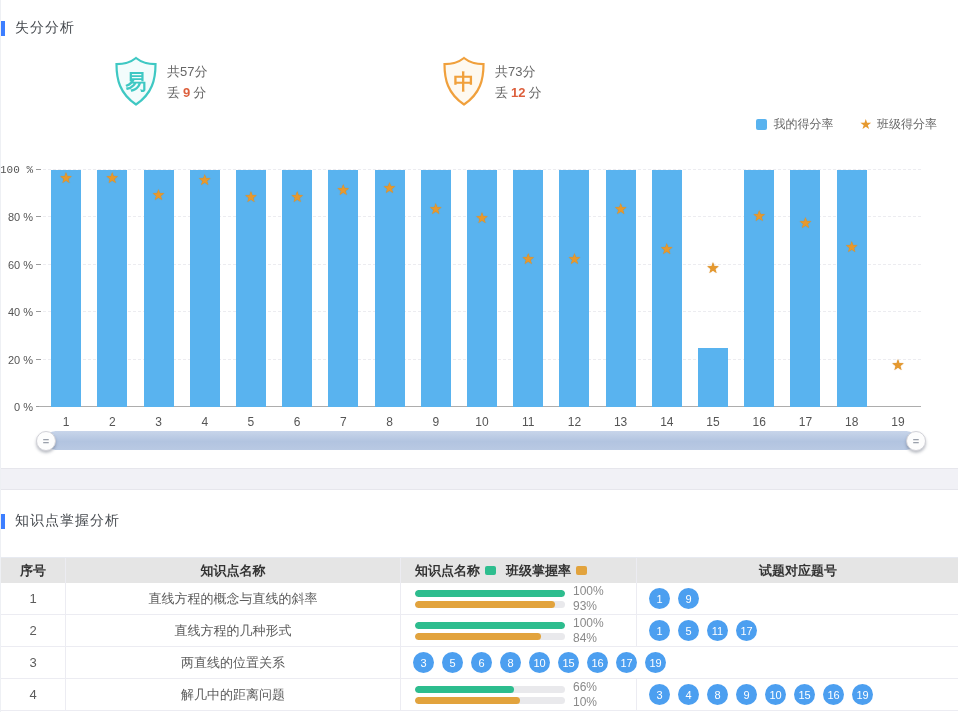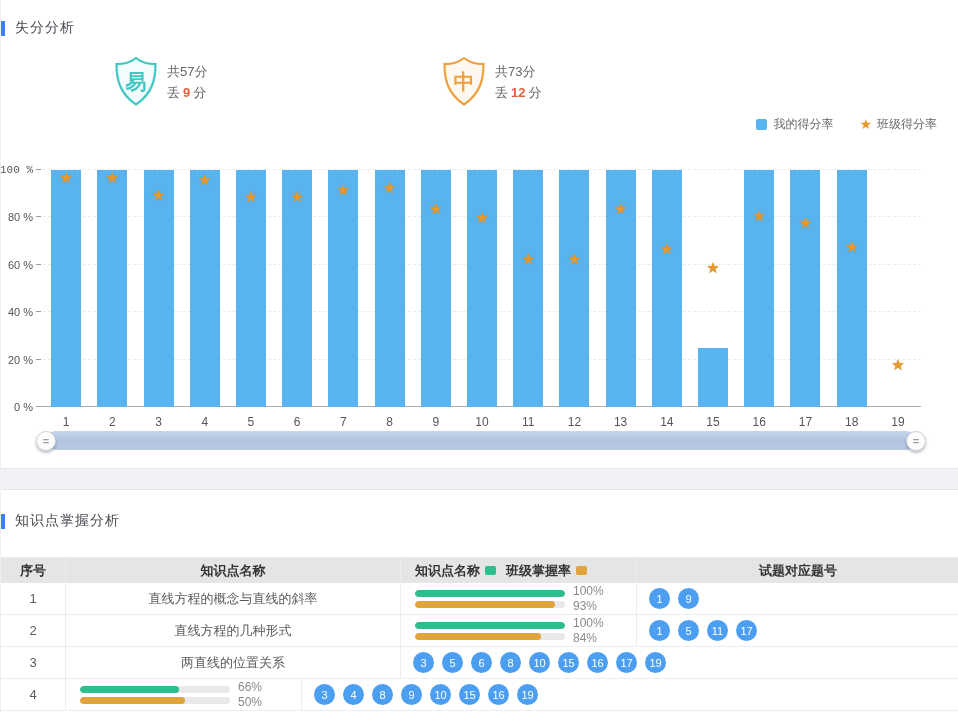--- a/index.html
+++ b/index.html
@@ -328,33 +328,34 @@
             <span class="qbadge">8</span>
             <span class="qbadge">10</span>
             <span class="qbadge">15</span>
             <span class="qbadge">16</span>
             <span class="qbadge">17</span>
             <span class="qbadge">19</span>
           </div>
         </div>
         <div class="trow">
           <div class="c1">4</div>
+          <div class="c2">解几中的距离问题</div>
           <div class="c3">
             <div class="mastery">
               <div class="mbars">
                 <div class="mtrack">
                   <div class="mfill green" style="width: 66%;"></div>
                 </div>
                 <div class="mtrack">
                   <div class="mfill orange" style="width: 70%;"></div>
                 </div>
               </div>
               <div class="mpcts">
                 <div>66%</div>
-                <div>50%</div>
+                <div>10%</div>
               </div>
             </div>
           </div>
           <div class="c4">
             <span class="qbadge">3</span>
             <span class="qbadge">4</span>
             <span class="qbadge">8</span>
             <span class="qbadge">9</span>
             <span class="qbadge">10</span>
             <span class="qbadge">15</span>

